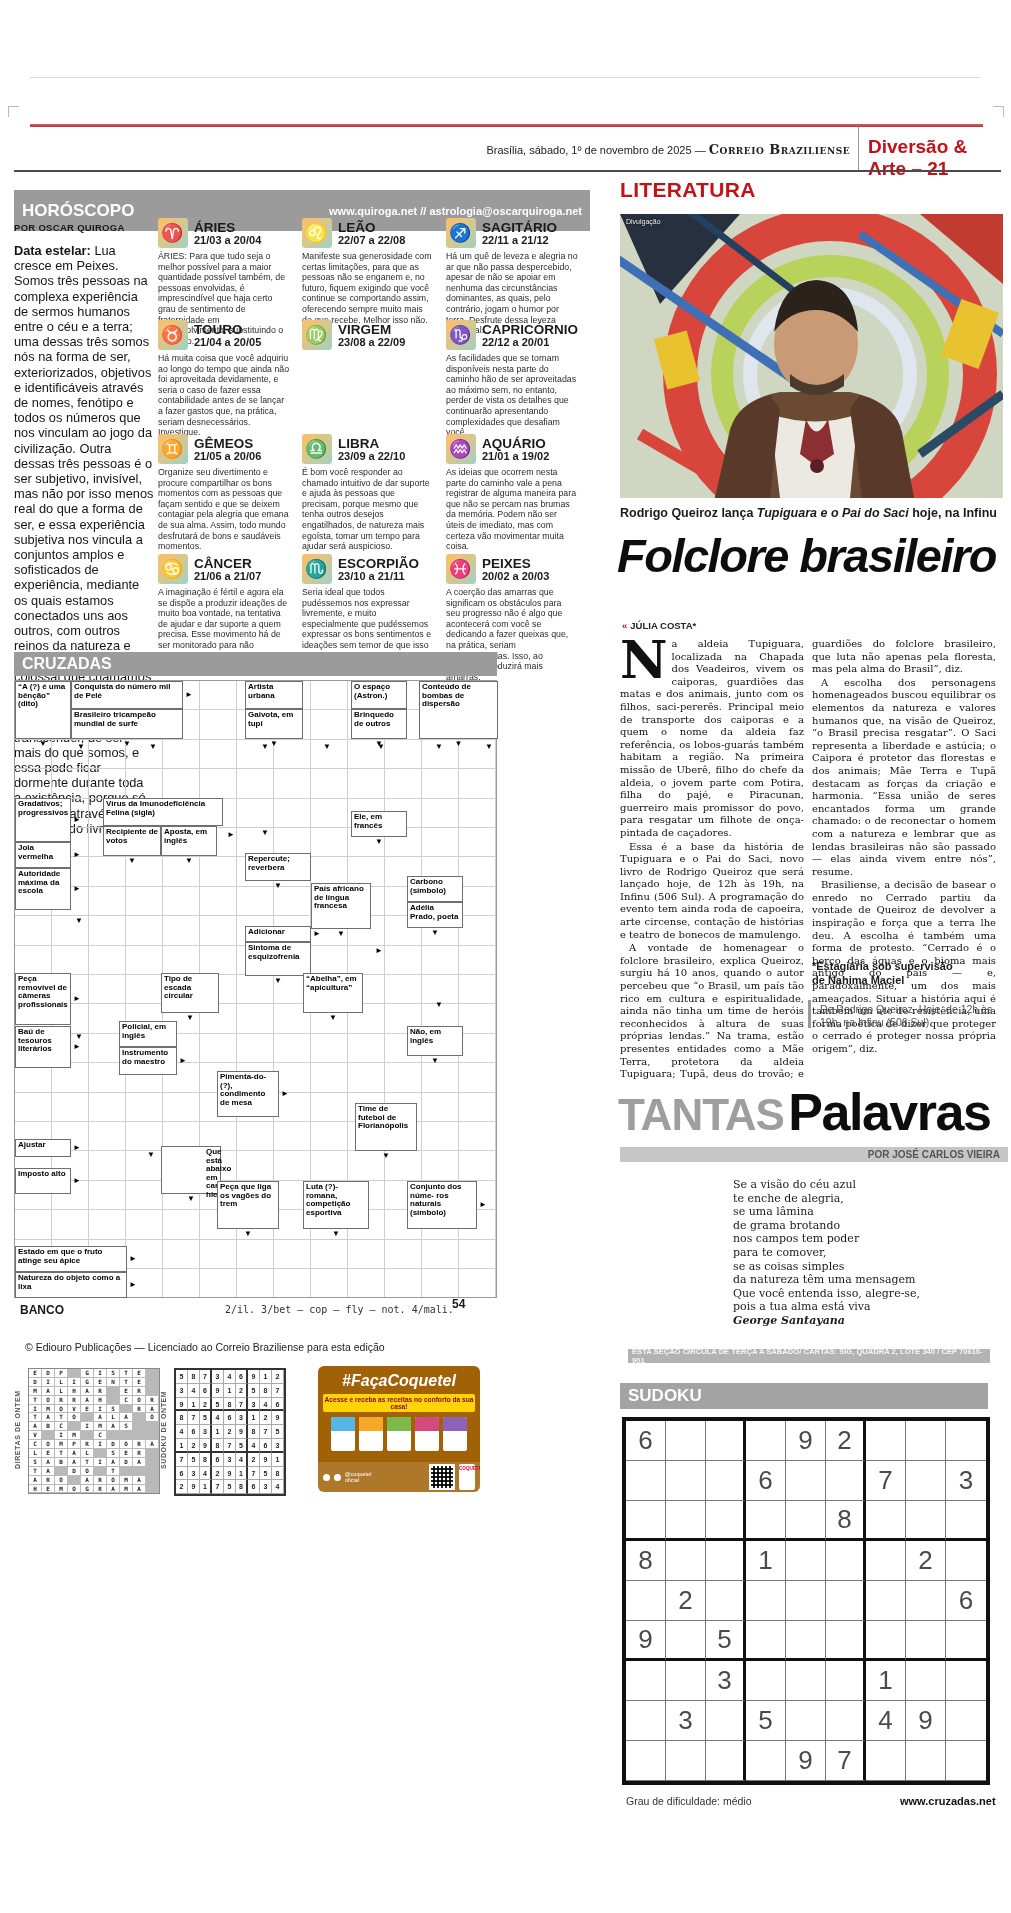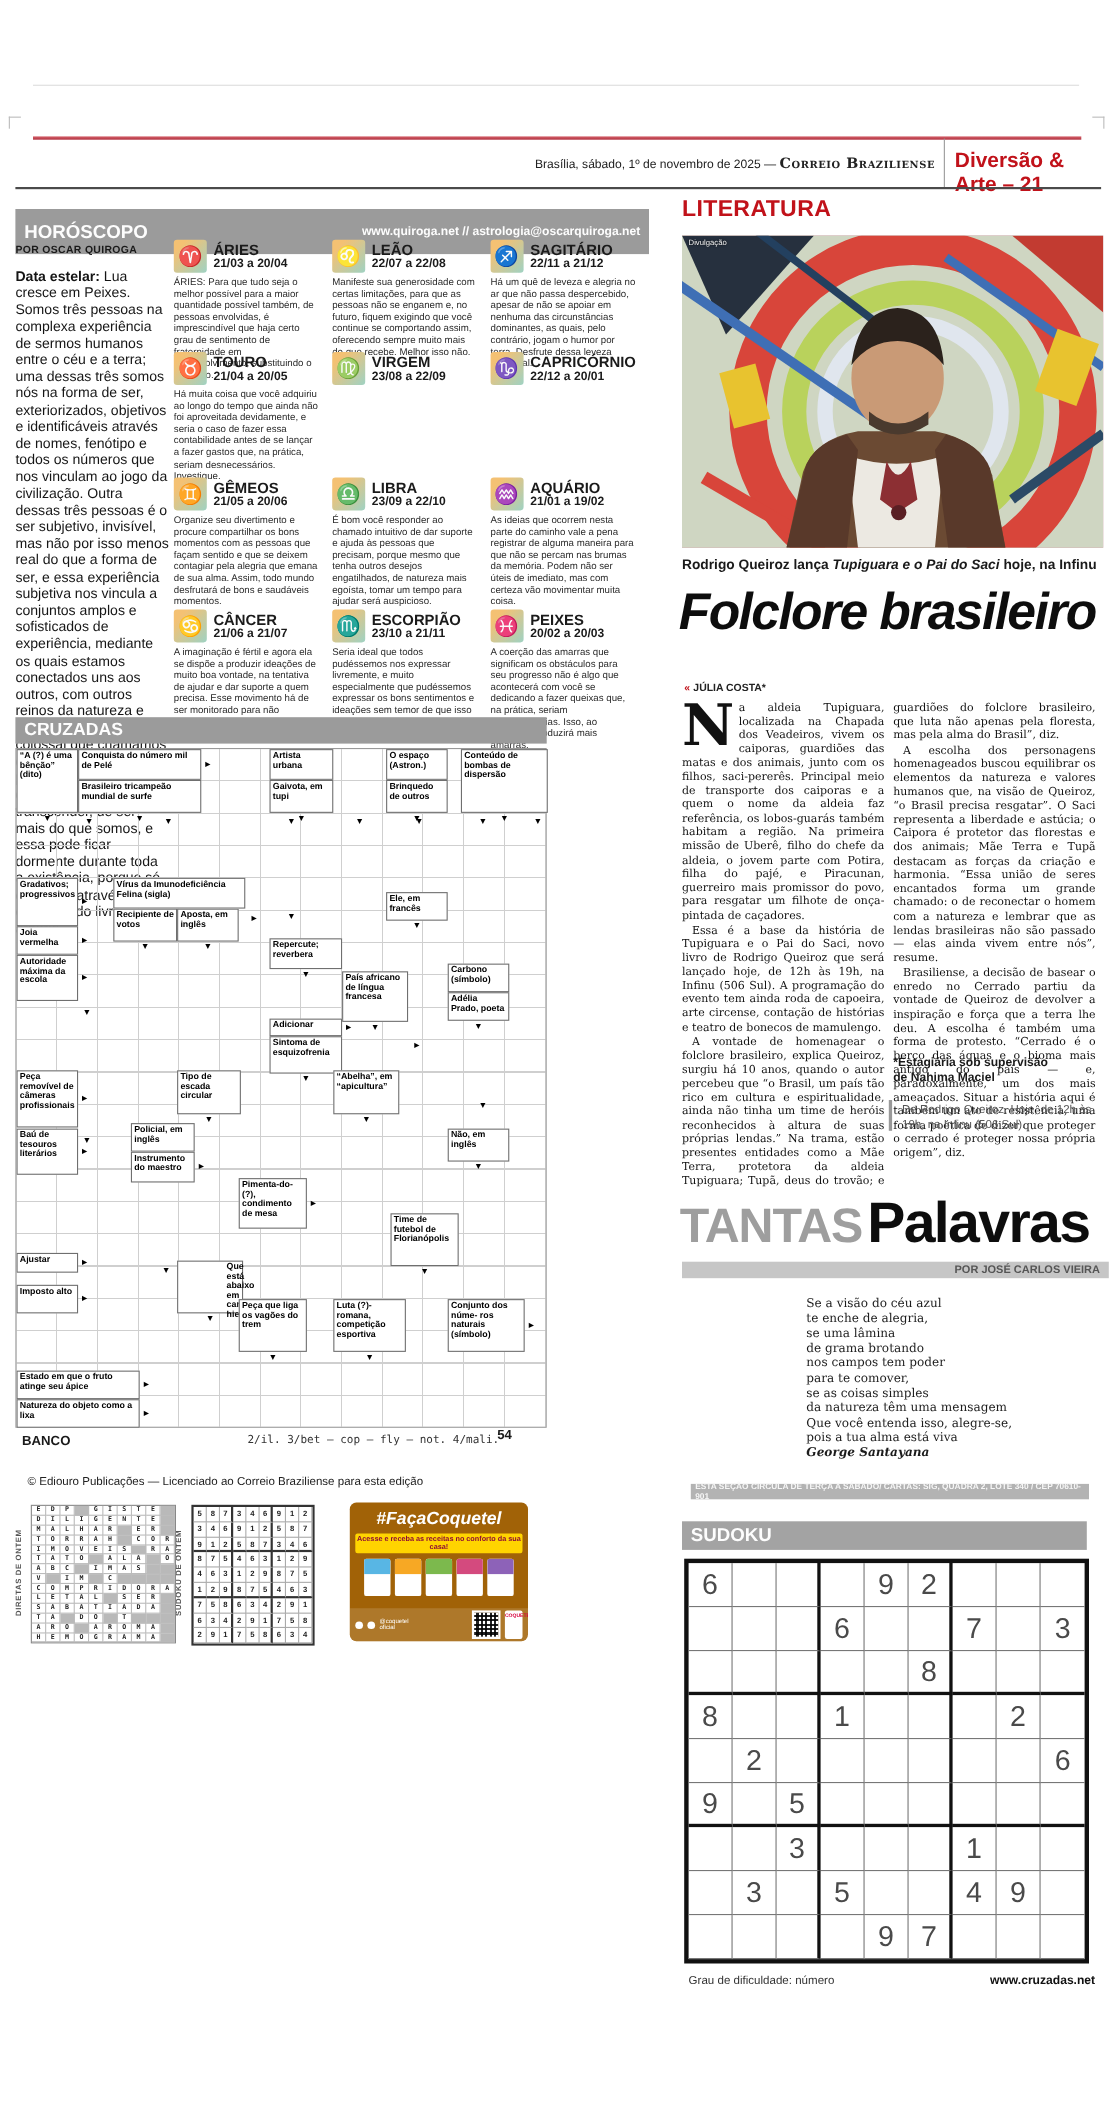--- a/index.html
+++ b/index.html
@@ -230,20 +230,21 @@
         <div class="tx">Há um quê de leveza e alegria no ar que não passa despercebido, apesar de não se apoiar em nenhuma das circunstâncias dominantes, as quais, pelo contrário, jogam o humor por terra. Desfrute dessa leveza irracional.</div>
       </div>
       <div class="sign abs" style="left: 446px; top: 320px;">
         <div class="hd">
           <div class="ic">♑</div>
           <div>
             <div class="nm">CAPRICÓRNIO</div>
             <div class="dt">22/12 a 20/01</div>
           </div>
         </div>
+        <div class="tx">As facilidades que se tornam disponíveis nesta parte do caminho hão de ser aproveitadas ao máximo sem, no entanto, perder de vista os detalhes que continuarão apresentando complexidades que desafiam você.</div>
       </div>
       <div class="sign abs" style="left: 446px; top: 434px;">
         <div class="hd">
           <div class="ic">♒</div>
           <div>
             <div class="nm">AQUÁRIO</div>
             <div class="dt">21/01 a 19/02</div>
           </div>
         </div>
         <div class="tx">As ideias que ocorrem nesta parte do caminho vale a pena registrar de alguma maneira para que não se percam nas brumas da memória. Podem não ser úteis de imediato, mas com certeza vão movimentar muita coisa.</div>
@@ -772,16 +773,16 @@
       <div></div>
       <div></div>
       <div class="tr"></div>
       <div></div>
       <div>9</div>
       <div class="tr">7</div>
       <div></div>
       <div></div>
       <div></div>
     </div>
-  <div id="difficulty">Grau de dificuldade: número</div>
+  <div id="difficulty">Grau de dificuldade: médio</div>
   <div id="cruzsite">www.cruzadas.net</div>
 
 </div>
 
 </body></html>

